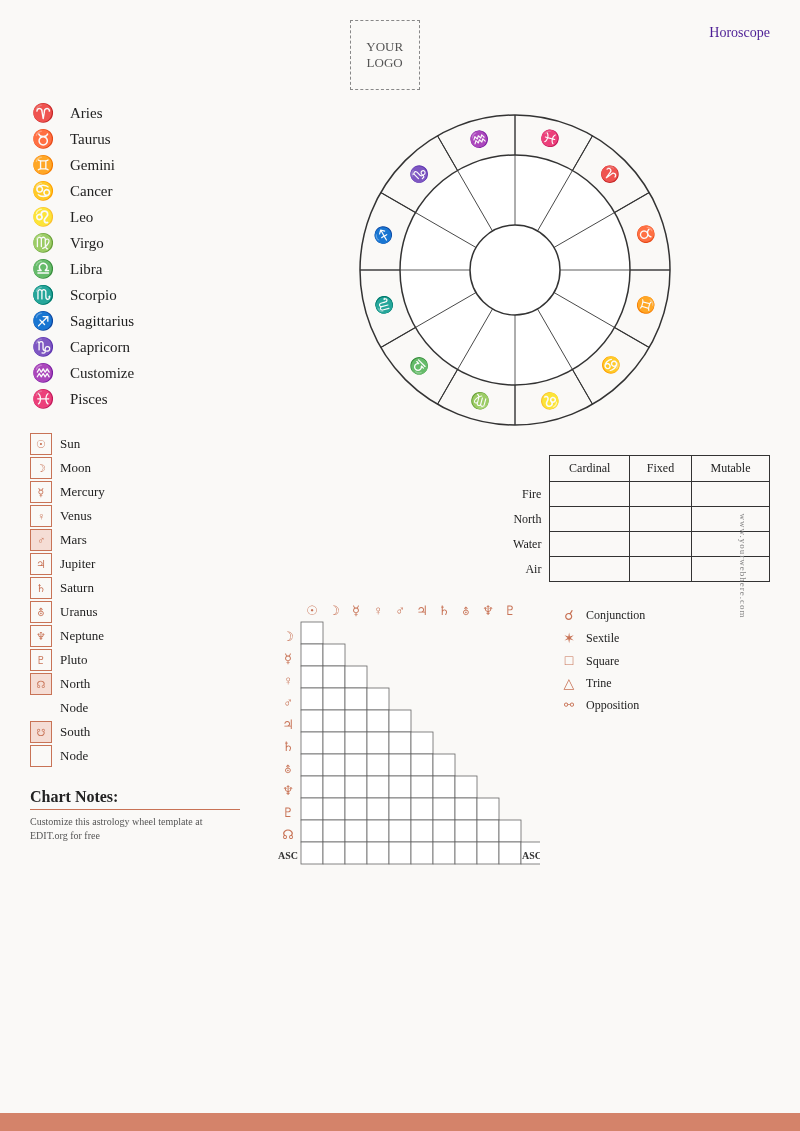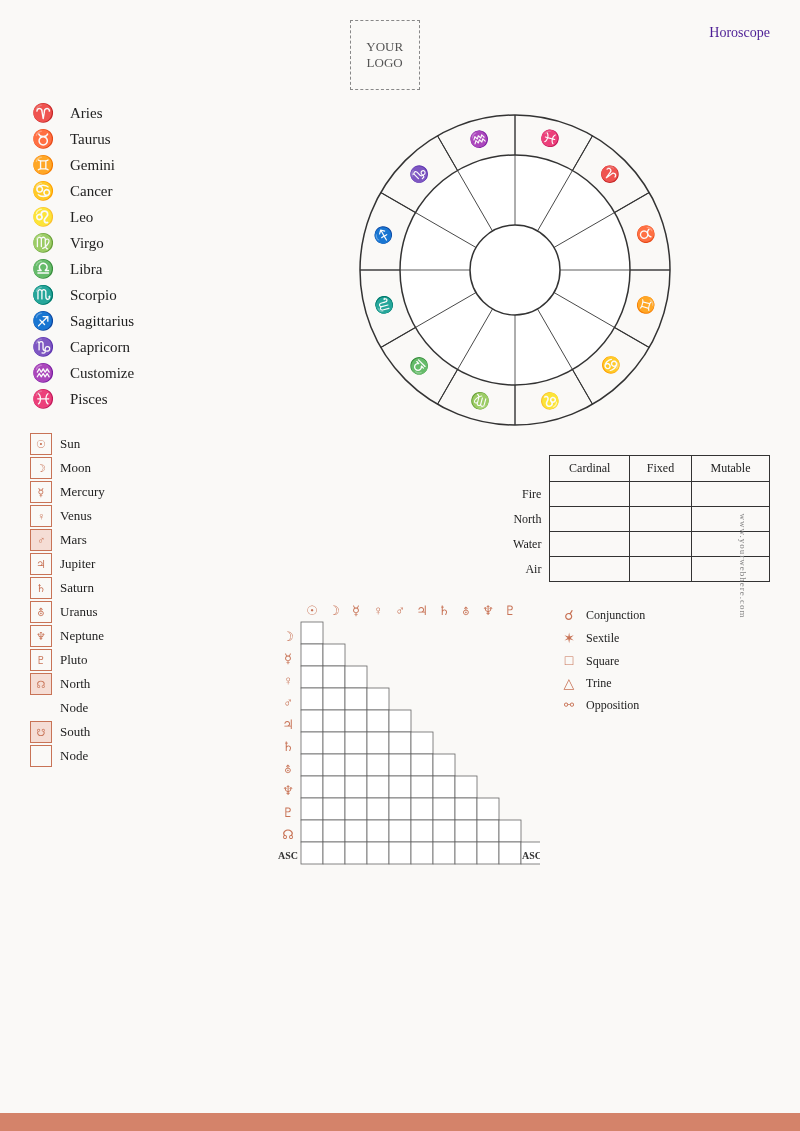--- a/index.html
+++ b/index.html
@@ -378,20 +378,24 @@
               <span style="font-size:10px">☋</span>
             </div>
           <span>South</span>
         </li>
         <li>
           <div class="planet-icon-box" style="border:1px solid #c87356;"></div>
           <span>Node</span>
         </li>
       </ul>
 
+      <div class="chart-notes-section">
+        <div class="chart-notes-label">Chart Notes:</div>
+        <p class="customize-text">Customize this astrology wheel template at EDIT.org for free</p>
+      </div>
     </div>
 
     <div class="right-col">
 
       <div class="wheel-container">
         <svg class="wheel-svg" viewBox="0 0 320 320">
 
           <circle cx="160" cy="160" r="155" fill="none" stroke="#333" stroke-width="1.5"></circle>
 
           <circle cx="160" cy="160" r="115" fill="white" stroke="#333" stroke-width="1.5"></circle>

